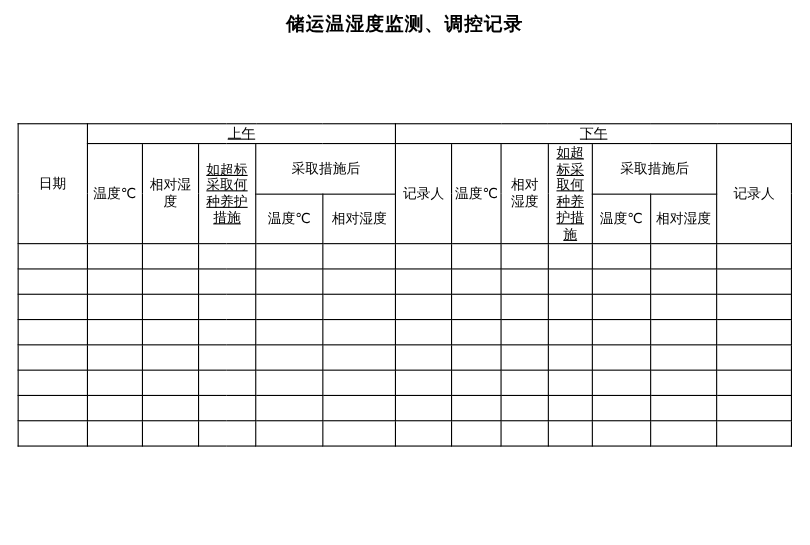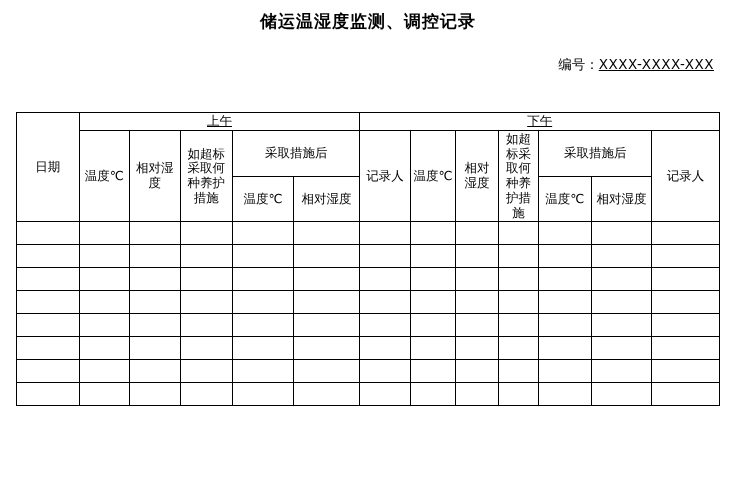--- a/index.html
+++ b/index.html
@@ -64,35 +64,33 @@
   td.hdr-date {
     font-size: 12.5px;
   }
   td.half-title {
     font-size: 13px;
     text-decoration: underline;
   }
   td.vert {
     
     padding: 2px 1px;
+    text-decoration: underline;
   }
   td.data {
     height: 20px;
   }
 </style>
 </head>
 <body>
 
 <div class="page">
 
   <div class="doc-title">储运温湿度监测、调控记录</div>
 
-  <div class="serial-line">
-    <span class="serial-label">编号：</span><span class="serial-value">XXXX-XXXX-XXX</span>
-  </div>
 
   <table class="record">
     <colgroup>
       <col style="width:62px">
       <col style="width:50px">
       <col style="width:50px">
       <col style="width:26px">
       <col style="width:26px">
       <col style="width:60px">
       <col style="width:66px">

